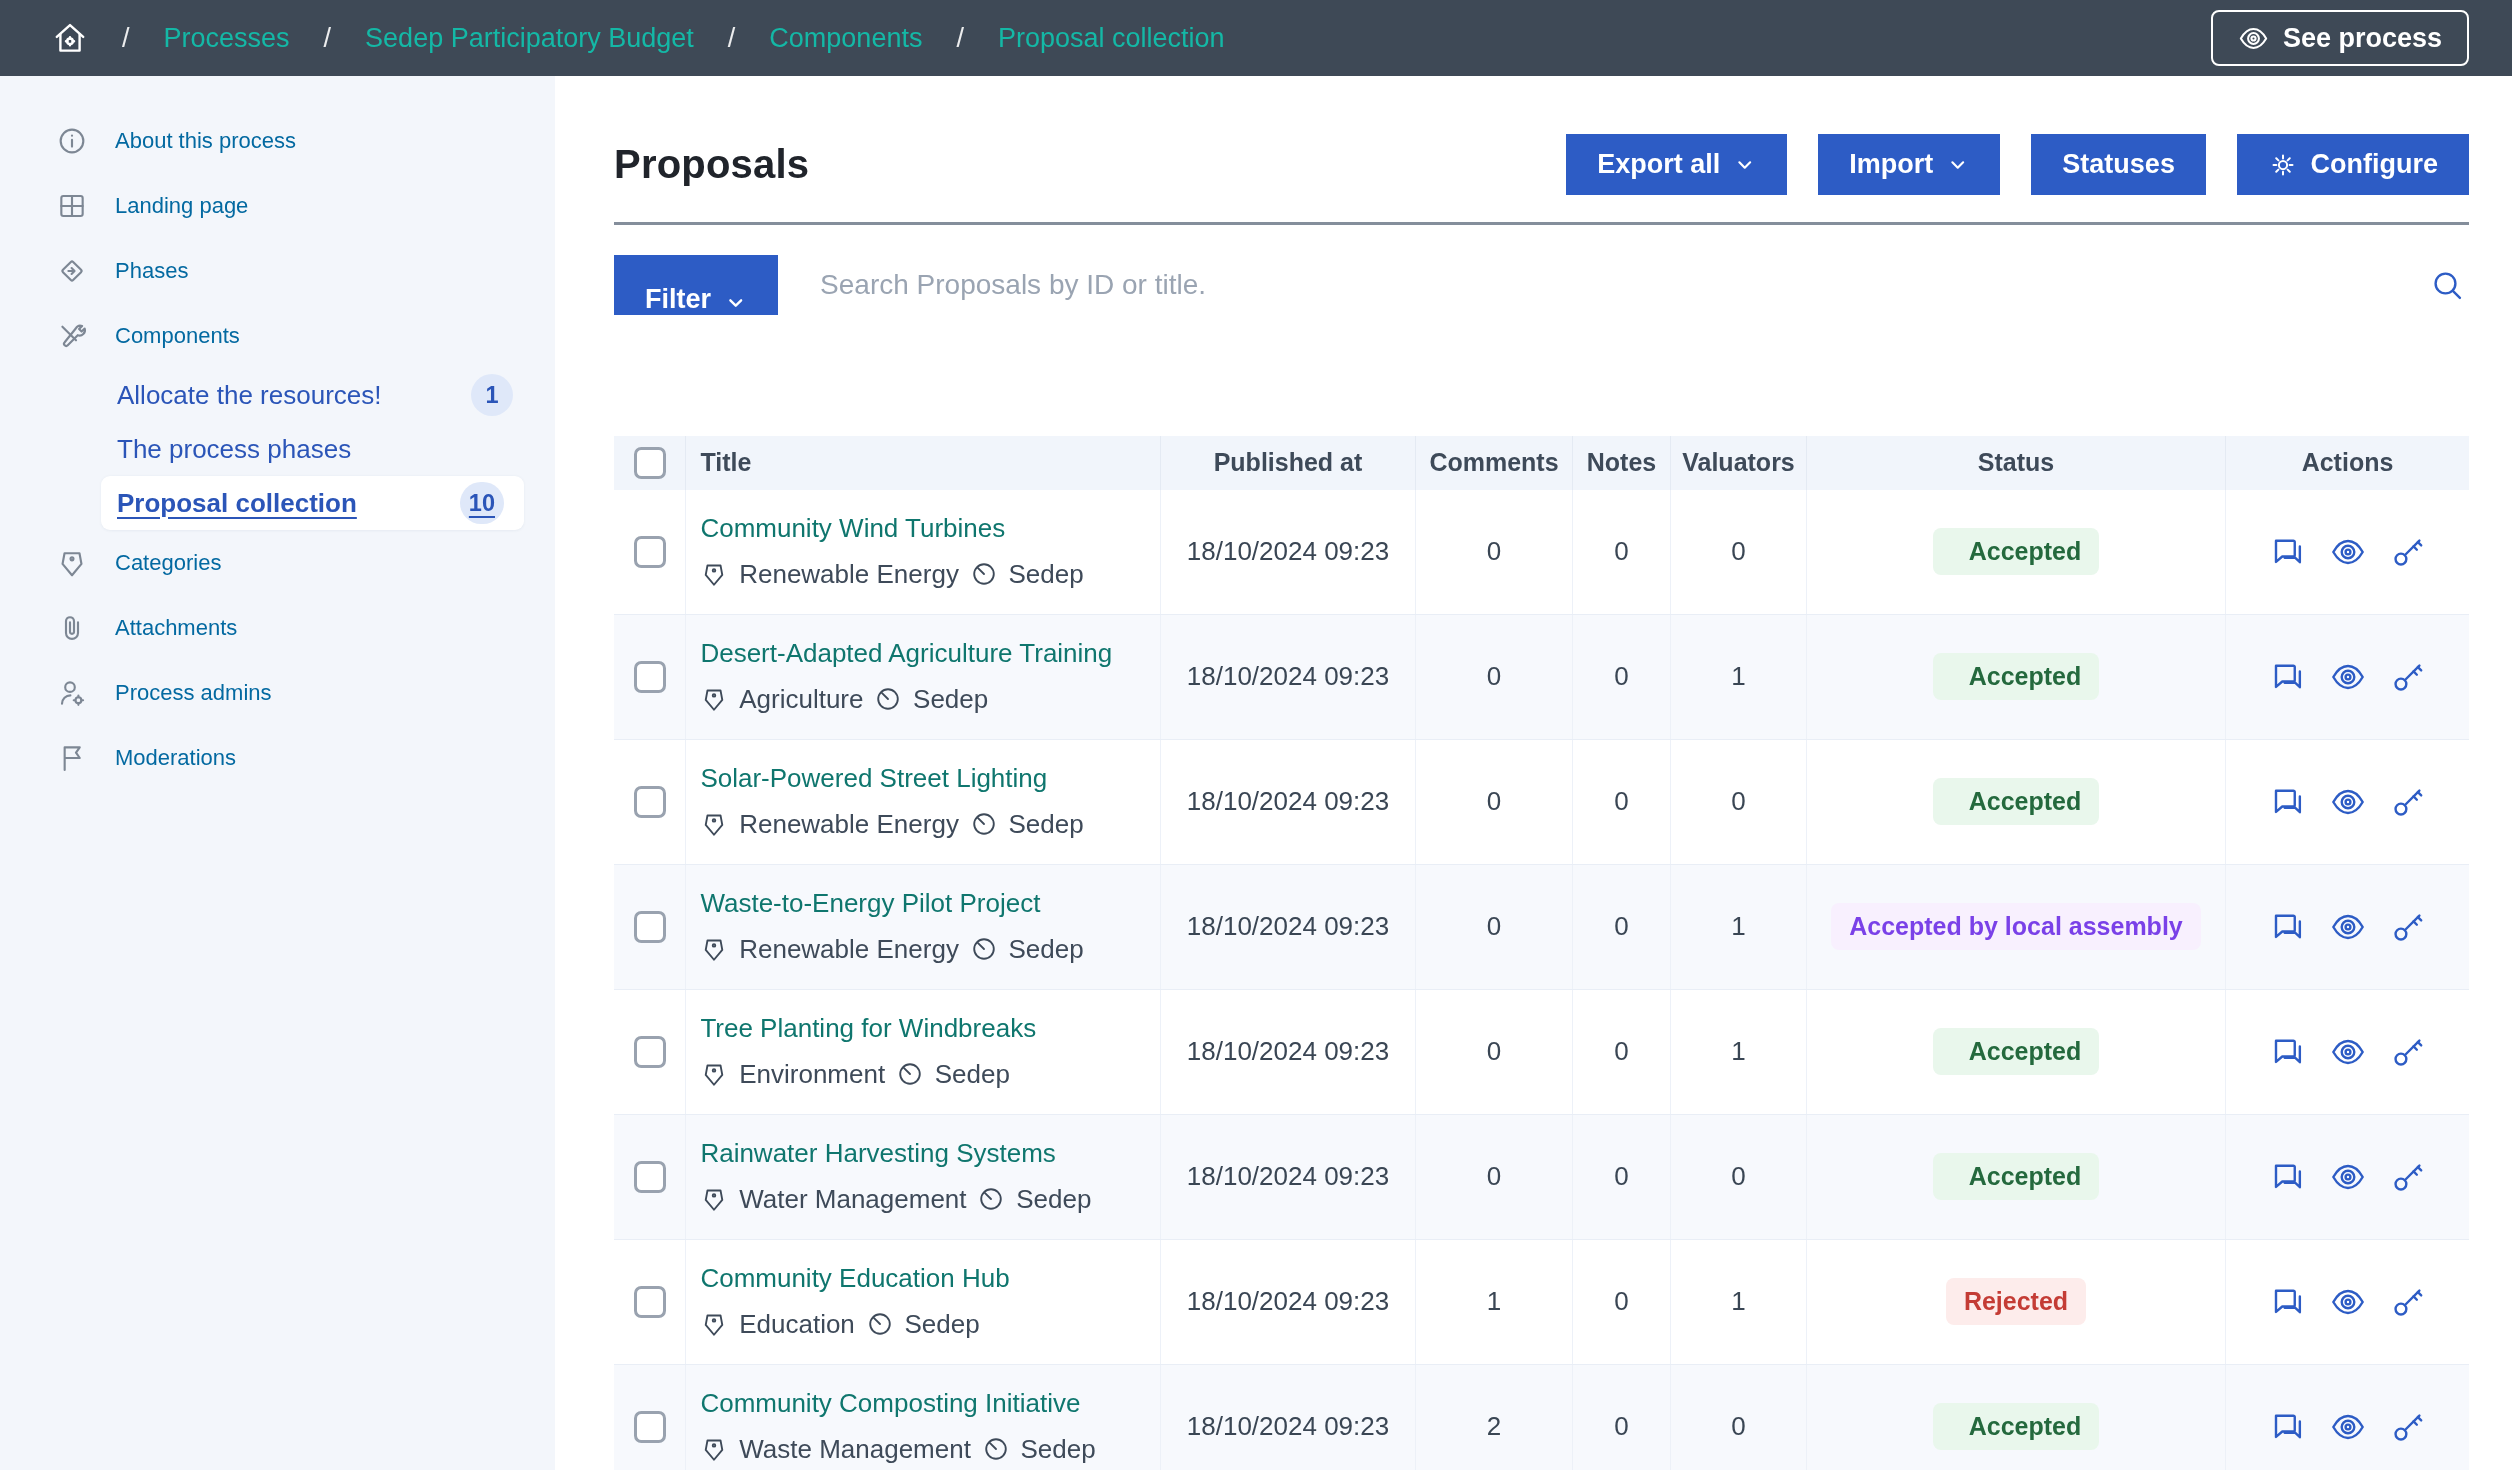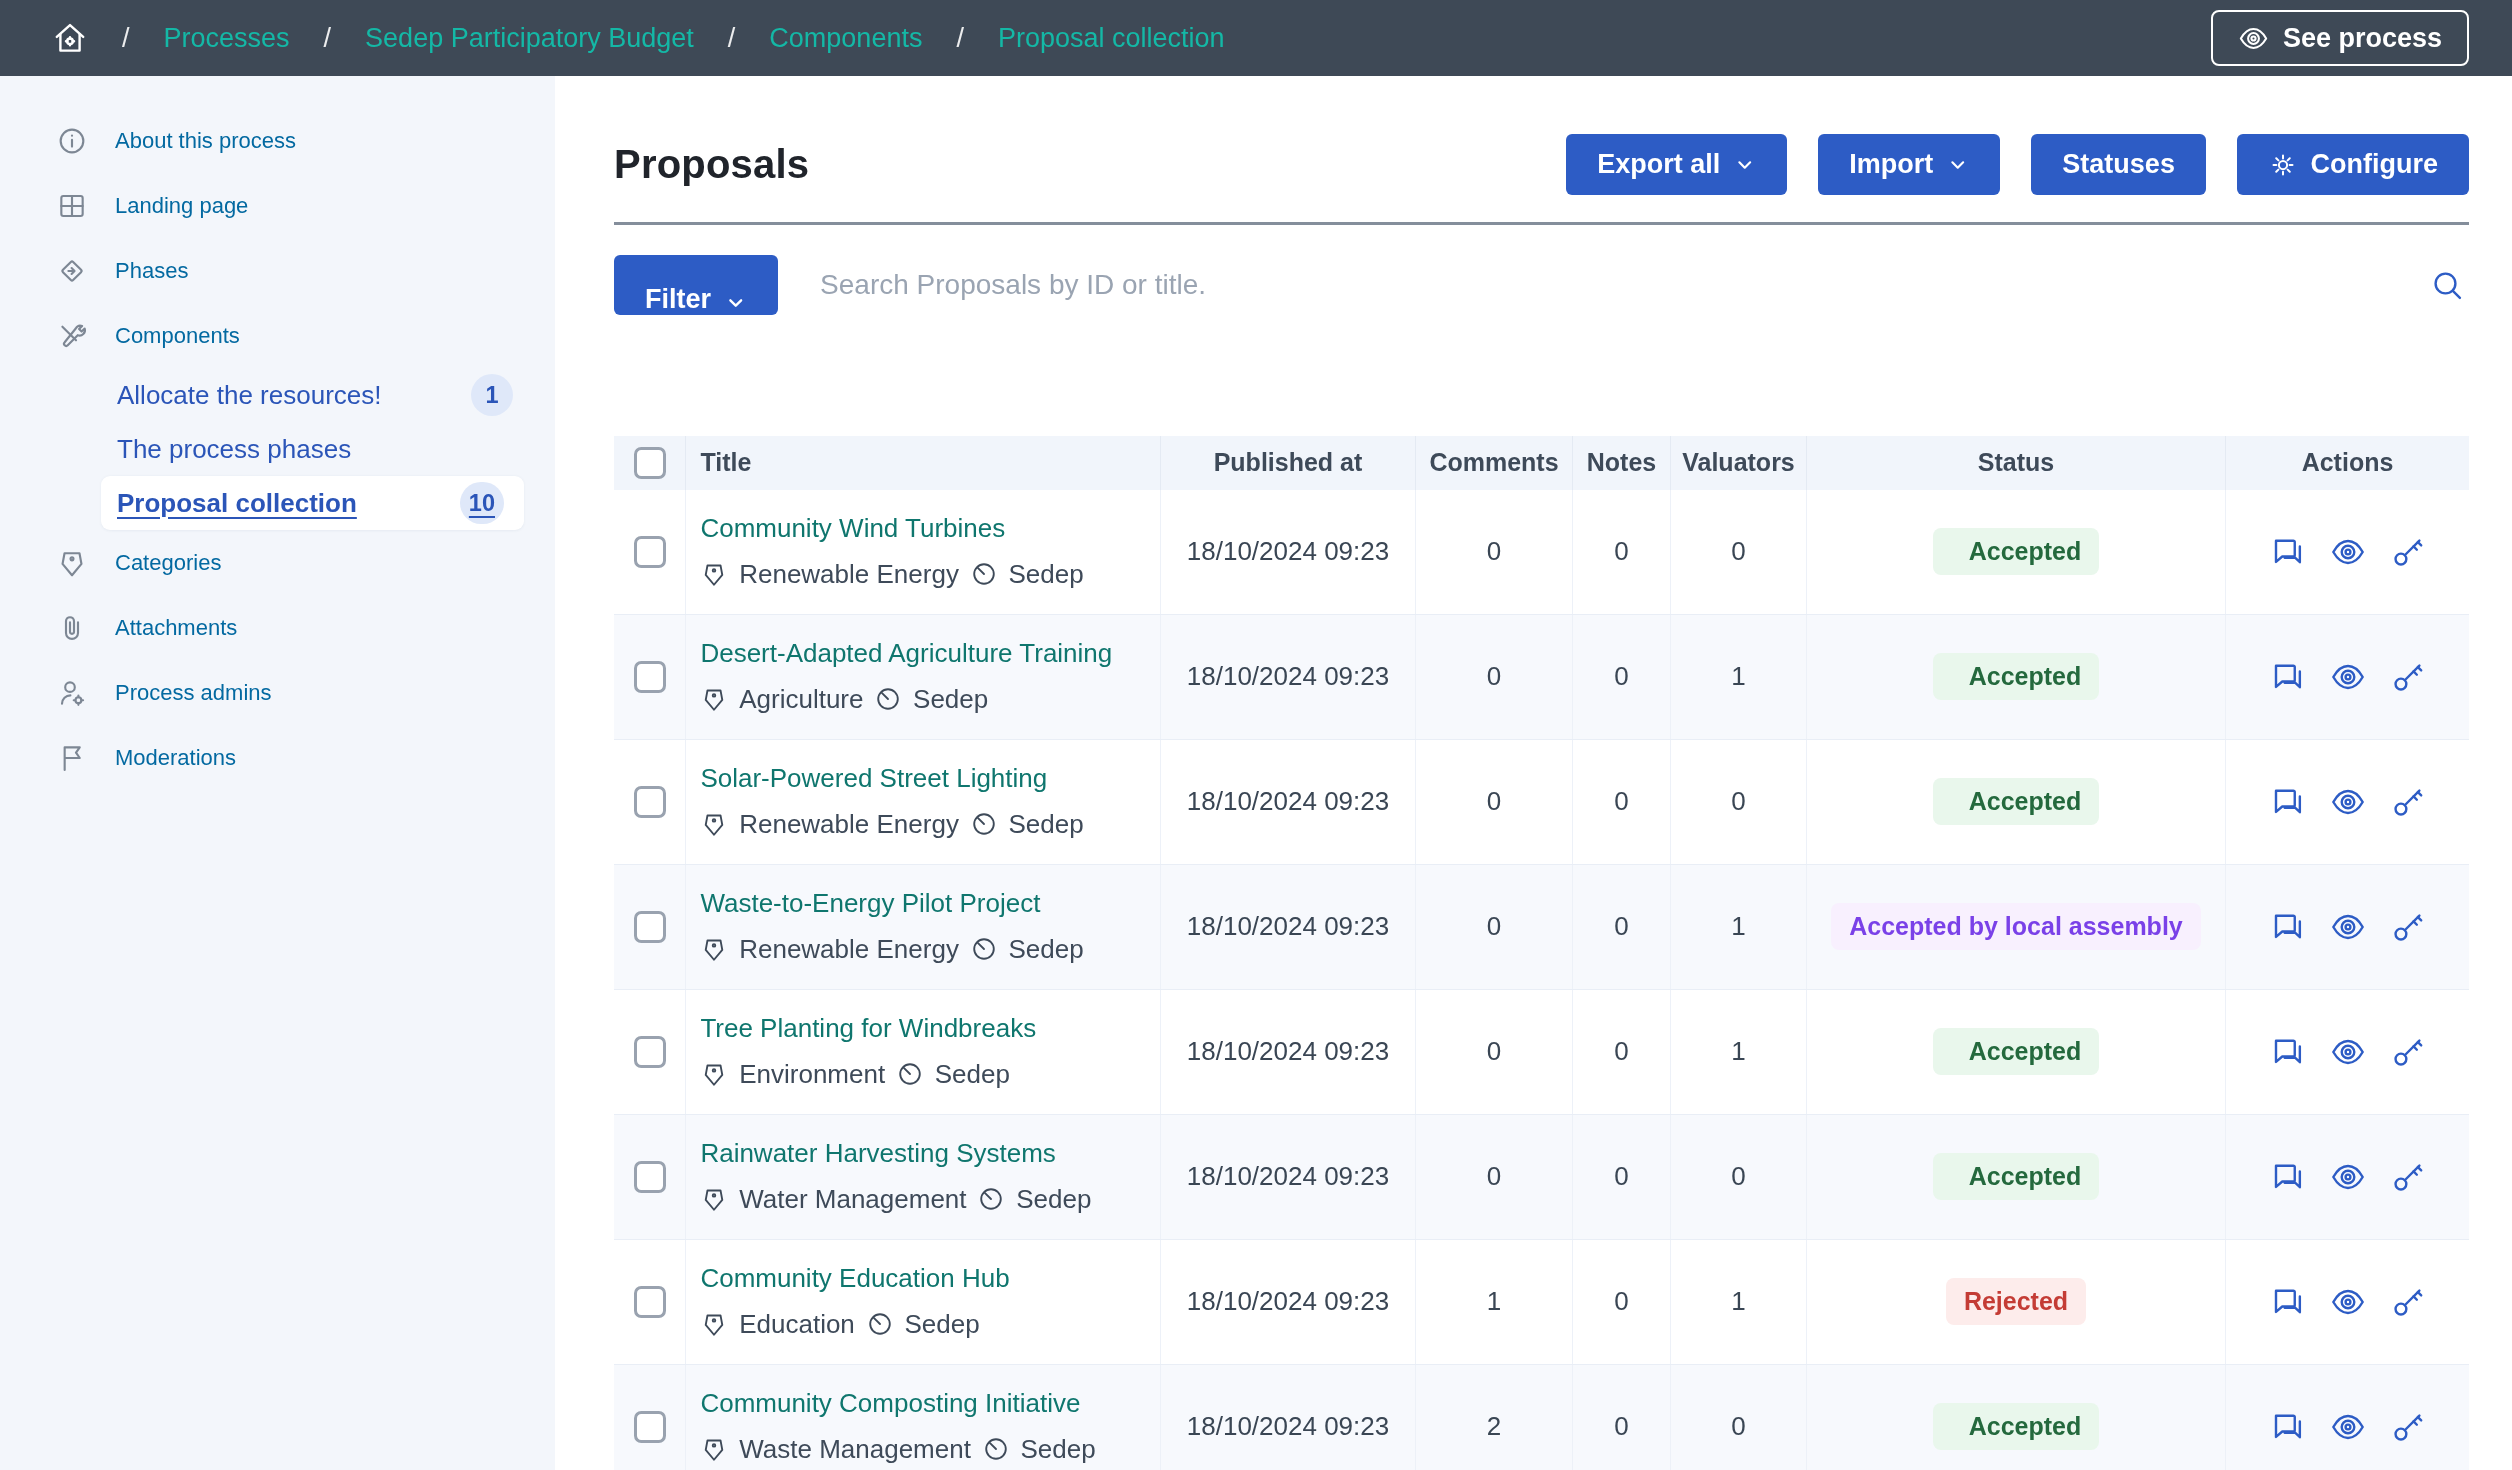--- a/index.html
+++ b/index.html
@@ -30,21 +30,21 @@
   .sub-item.active-card .lbl, .sub-item.active-card .badge { text-decoration:underline; text-underline-offset:5.4px; }
   .badge { min-width:42px; height:42px; border-radius:21px; background:#dfe8f9; color:#2b55b8;
     font-size:23.5px; font-weight:700; display:flex; align-items:center; justify-content:center; padding:0 9px; }
 
   
   .main { flex:1; padding:0 43px 0 59px; }
   .head-row { margin-top:58px; display:flex; align-items:center; justify-content:space-between; }
   .page-title { font-size:40px; font-weight:700; color:#20242b; letter-spacing:0.2px; }
   .btn-row { display:flex; gap:31px; }
   .btn { display:flex; align-items:center; gap:12.6px; height:61px; padding:0 31px;
-    background:#2d5cc5; color:#fff; border:none; border-radius:6px;
+    background:#2d5cc5; color:#fff; border:none; border-radius:0;
     font-size:27px; font-weight:700; font-family:inherit; cursor:pointer; }
   .btn .ic { width:23.5px; height:23.5px; }
   .btn .ic-gear { width:30px; height:30px; }
   .divider { margin-top:27px; height:2.7px; background:#848e9b; }
 
   .filter-row { margin-top:30px; display:flex; align-items:center; }
   .search-input { flex:1; margin-left:42px; border:none; outline:none; background:transparent;
     font-size:28px; color:#000000; font-family:inherit; }
   .search-input::placeholder { color:#9aa4b2; }
   .search-btn { width:40px; height:40px; color:#2d5cc5; background:none; border:none; cursor:pointer; padding:0; }

